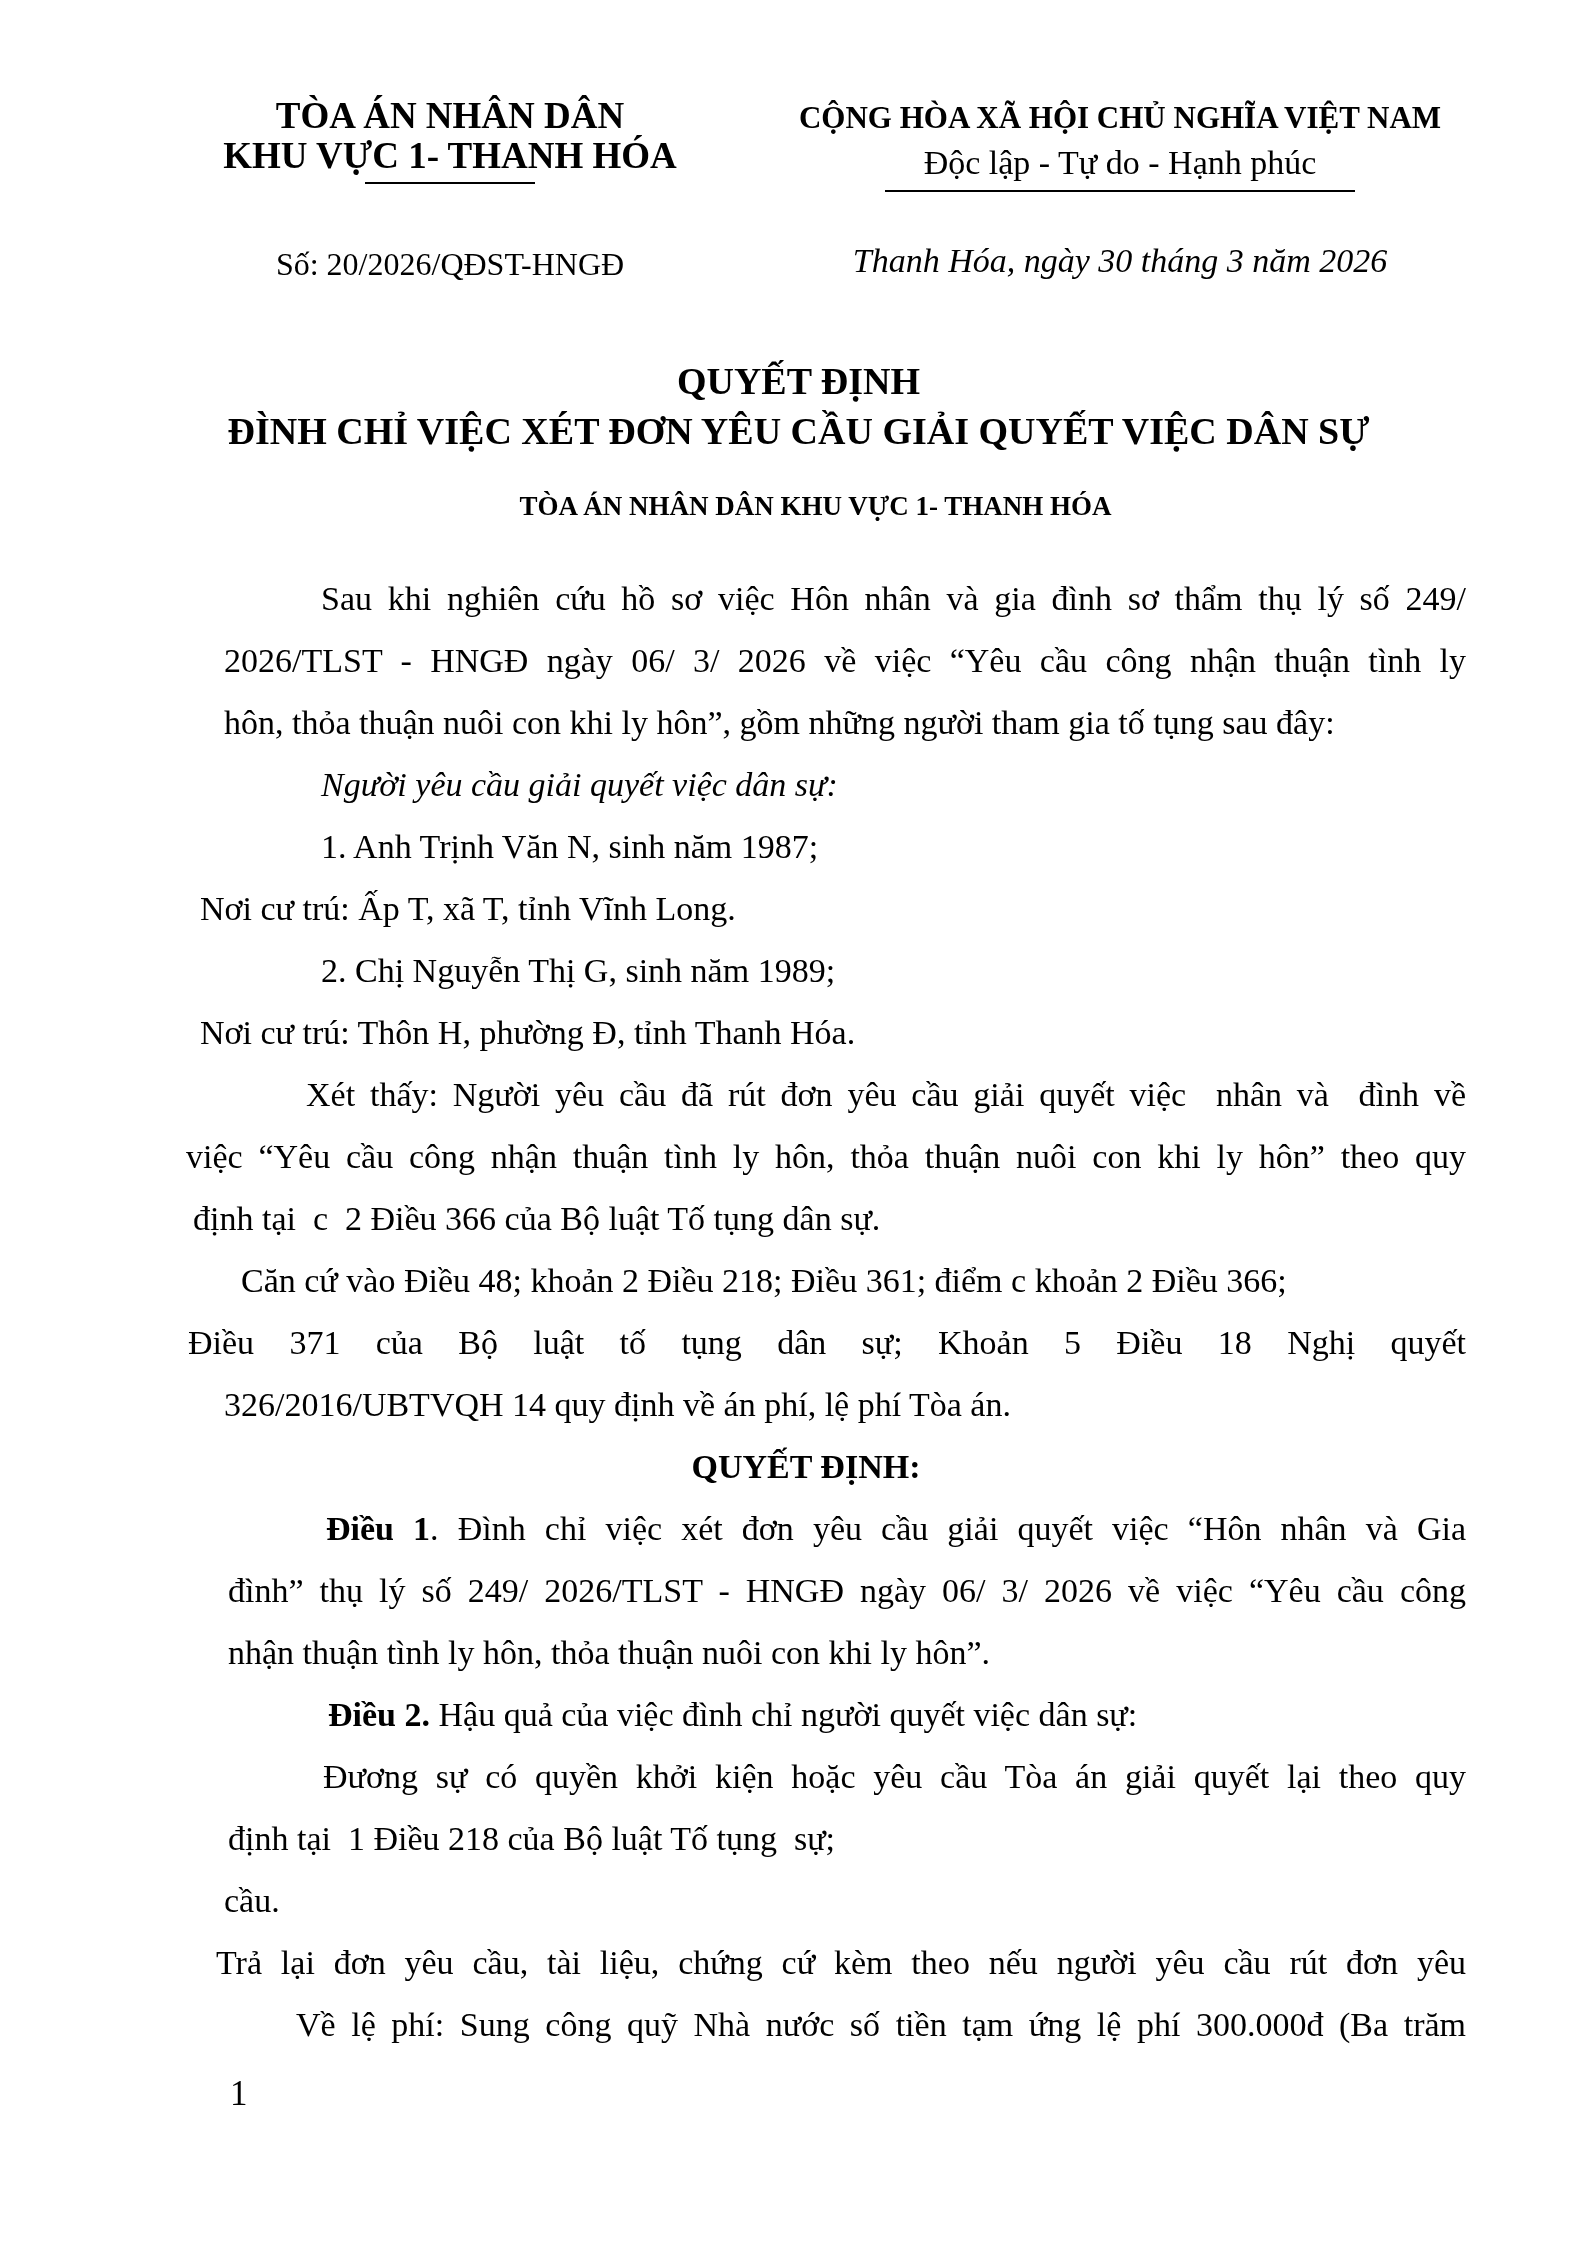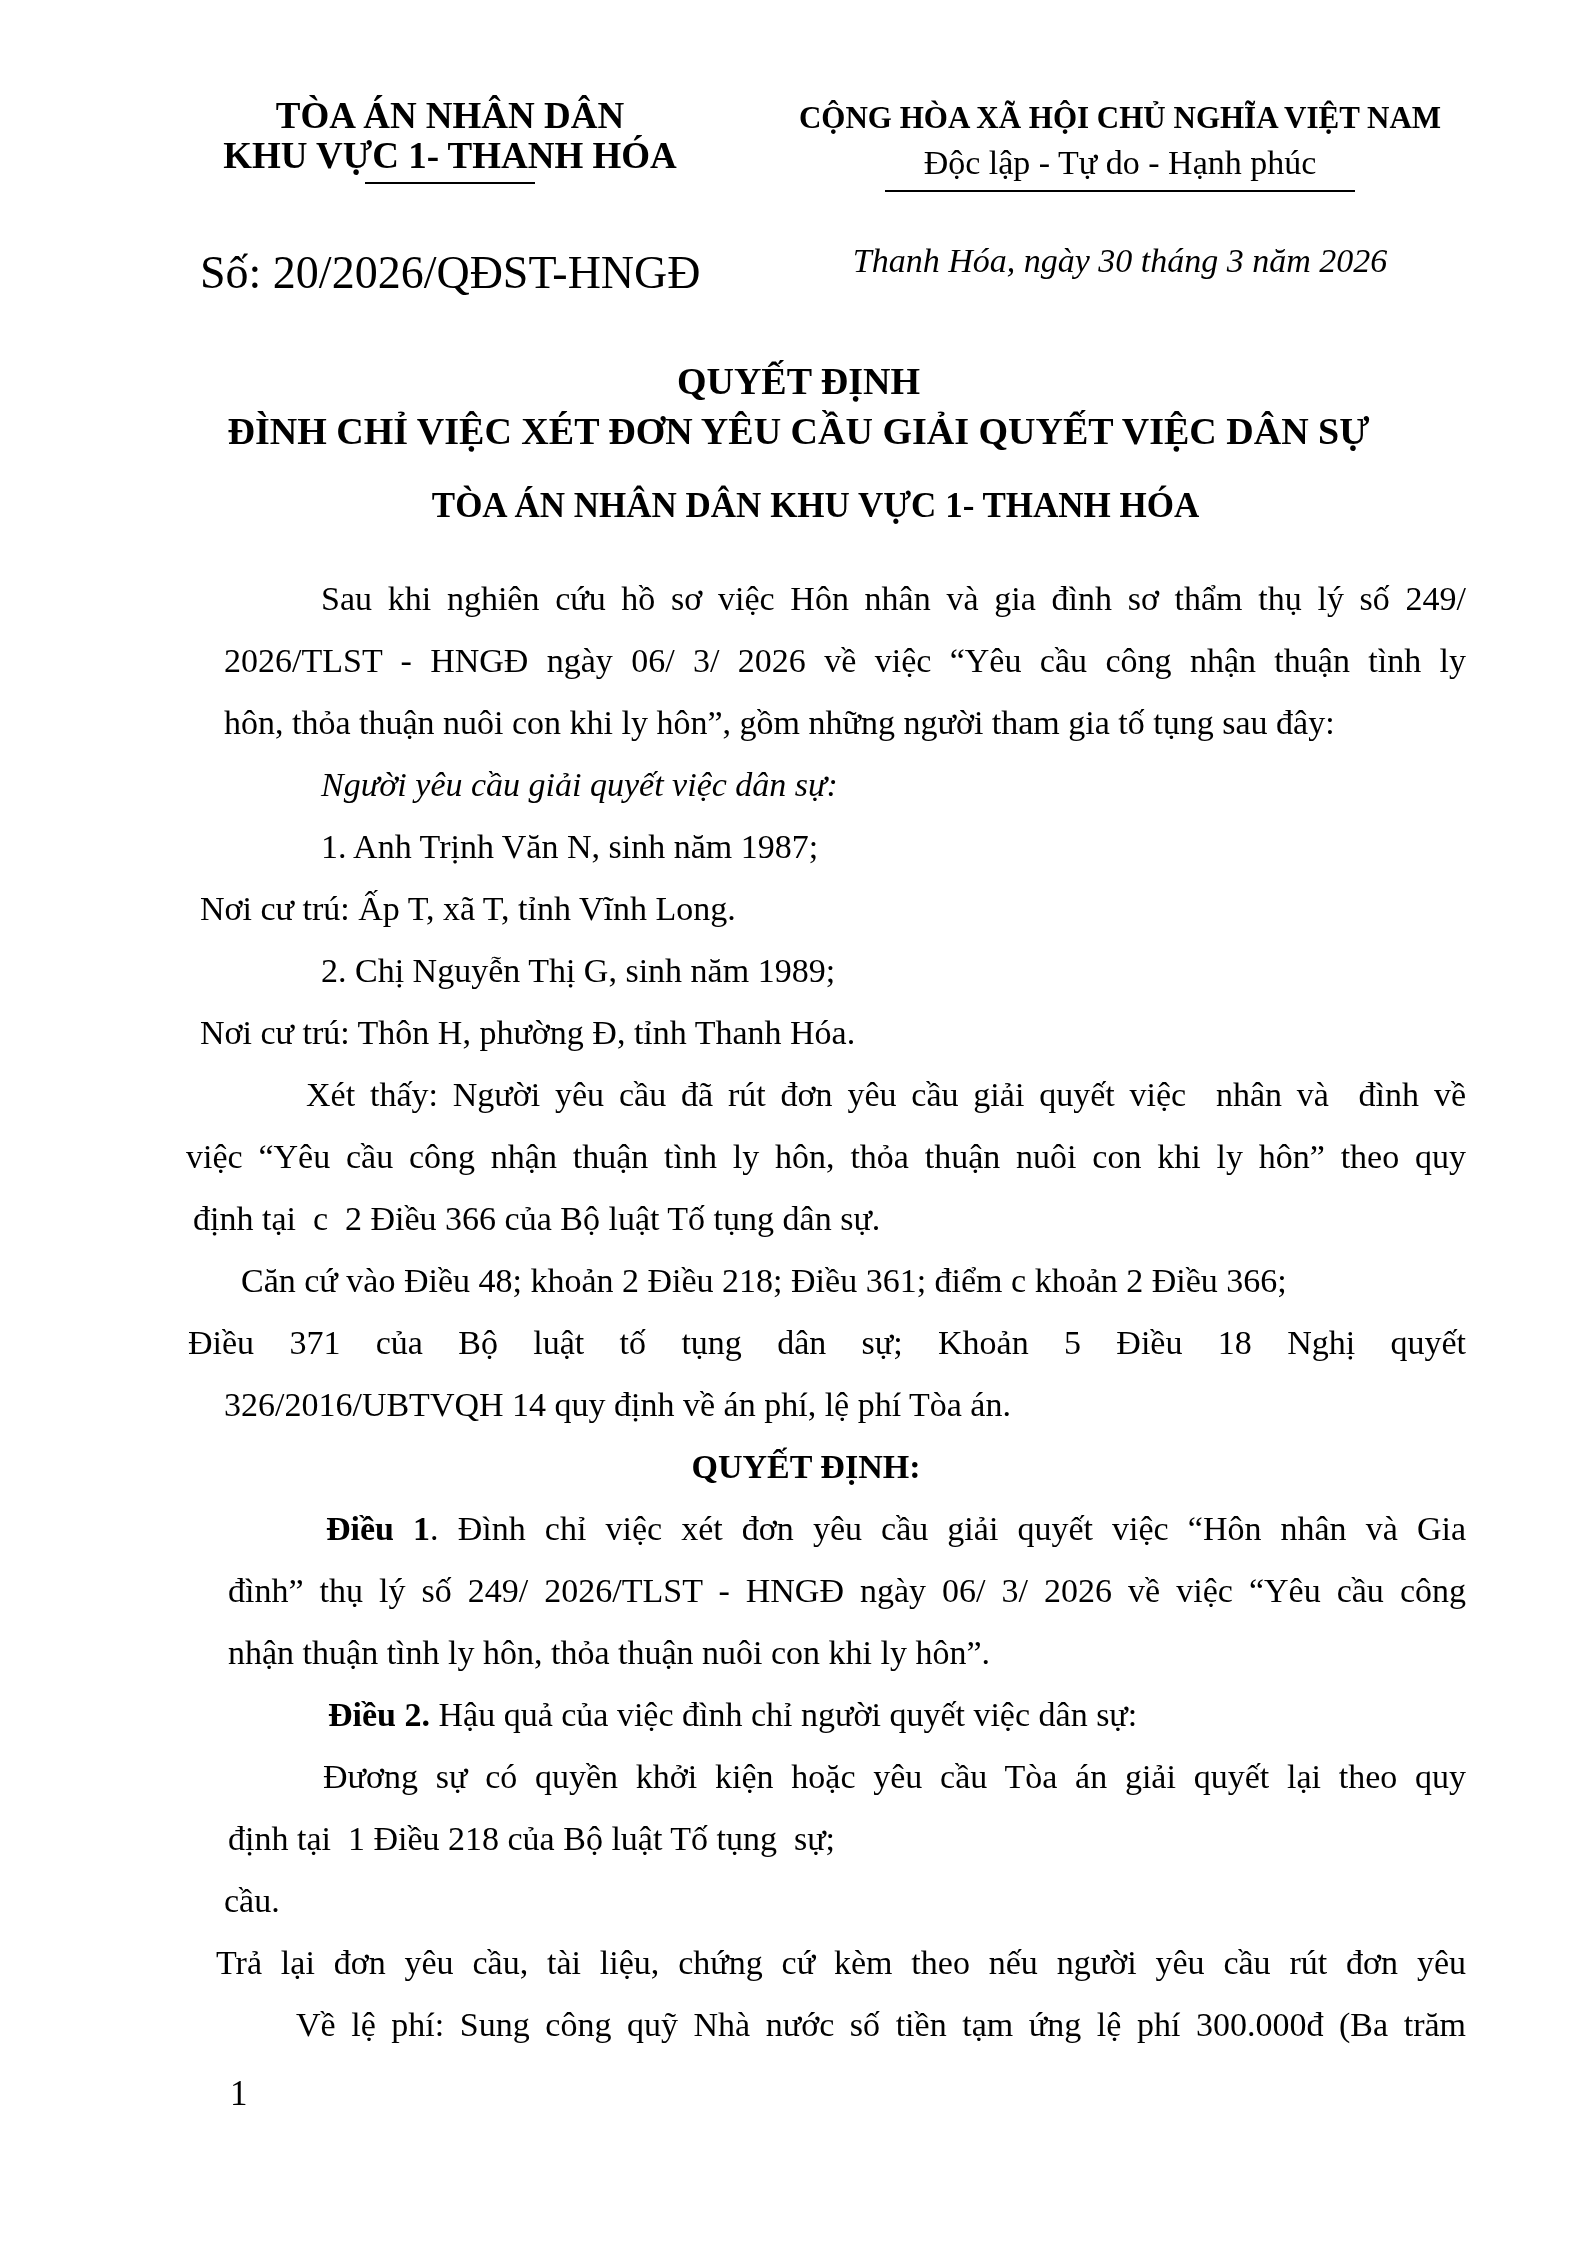--- a/index.html
+++ b/index.html
@@ -15,26 +15,26 @@
   
   .hdr{position:relative;height:260px;}
   .hdr-left{position:absolute;left:200px;top:96px;width:500px;text-align:center;}
   .hdr-right{position:absolute;left:750px;top:96px;width:740px;text-align:center;}
   .org-line{font-weight:bold;font-size:37px;line-height:40px;white-space:nowrap;}
   .nat-line1{font-weight:bold;font-size:31px;line-height:44px;white-space:nowrap;}
   .nat-line2{font-size:34px;line-height:46px;white-space:nowrap;}
   .rule{border-top:2px solid #000;height:0;margin:6px auto 0 auto;}
   .rule-left{width:170px;}
   .rule-right{width:470px;margin-top:4px;}
-  .doc-number{font-size:46px;margin-top:62px;white-space:nowrap;}
+  .doc-number{font-size:32px;margin-top:62px;white-space:nowrap;}
   .dateline{font-style:italic;font-size:34px;margin-top:50px;white-space:nowrap;}
   
   .titles{text-align:center;margin-top:96px;}
   .title-1,.title-2{font-weight:bold;font-size:38px;line-height:50px;white-space:nowrap;padding-left:11px;}
-  .title-3{font-weight:bold;font-size:35px;line-height:44px;margin-top:28px;white-space:nowrap;padding-left:45px;}
+  .title-3{font-weight:bold;font-size:27px;line-height:44px;margin-top:28px;white-space:nowrap;padding-left:45px;}
   
   .body-text{
     margin-top:40px;
     padding:0 120px 0 186px;
     font-size:34px;
     line-height:62px;
   }
   .bl{white-space:pre-wrap;}
   .j{text-align:justify;text-align-last:justify;text-justify:inter-word;}
   .it{font-style:italic;}

